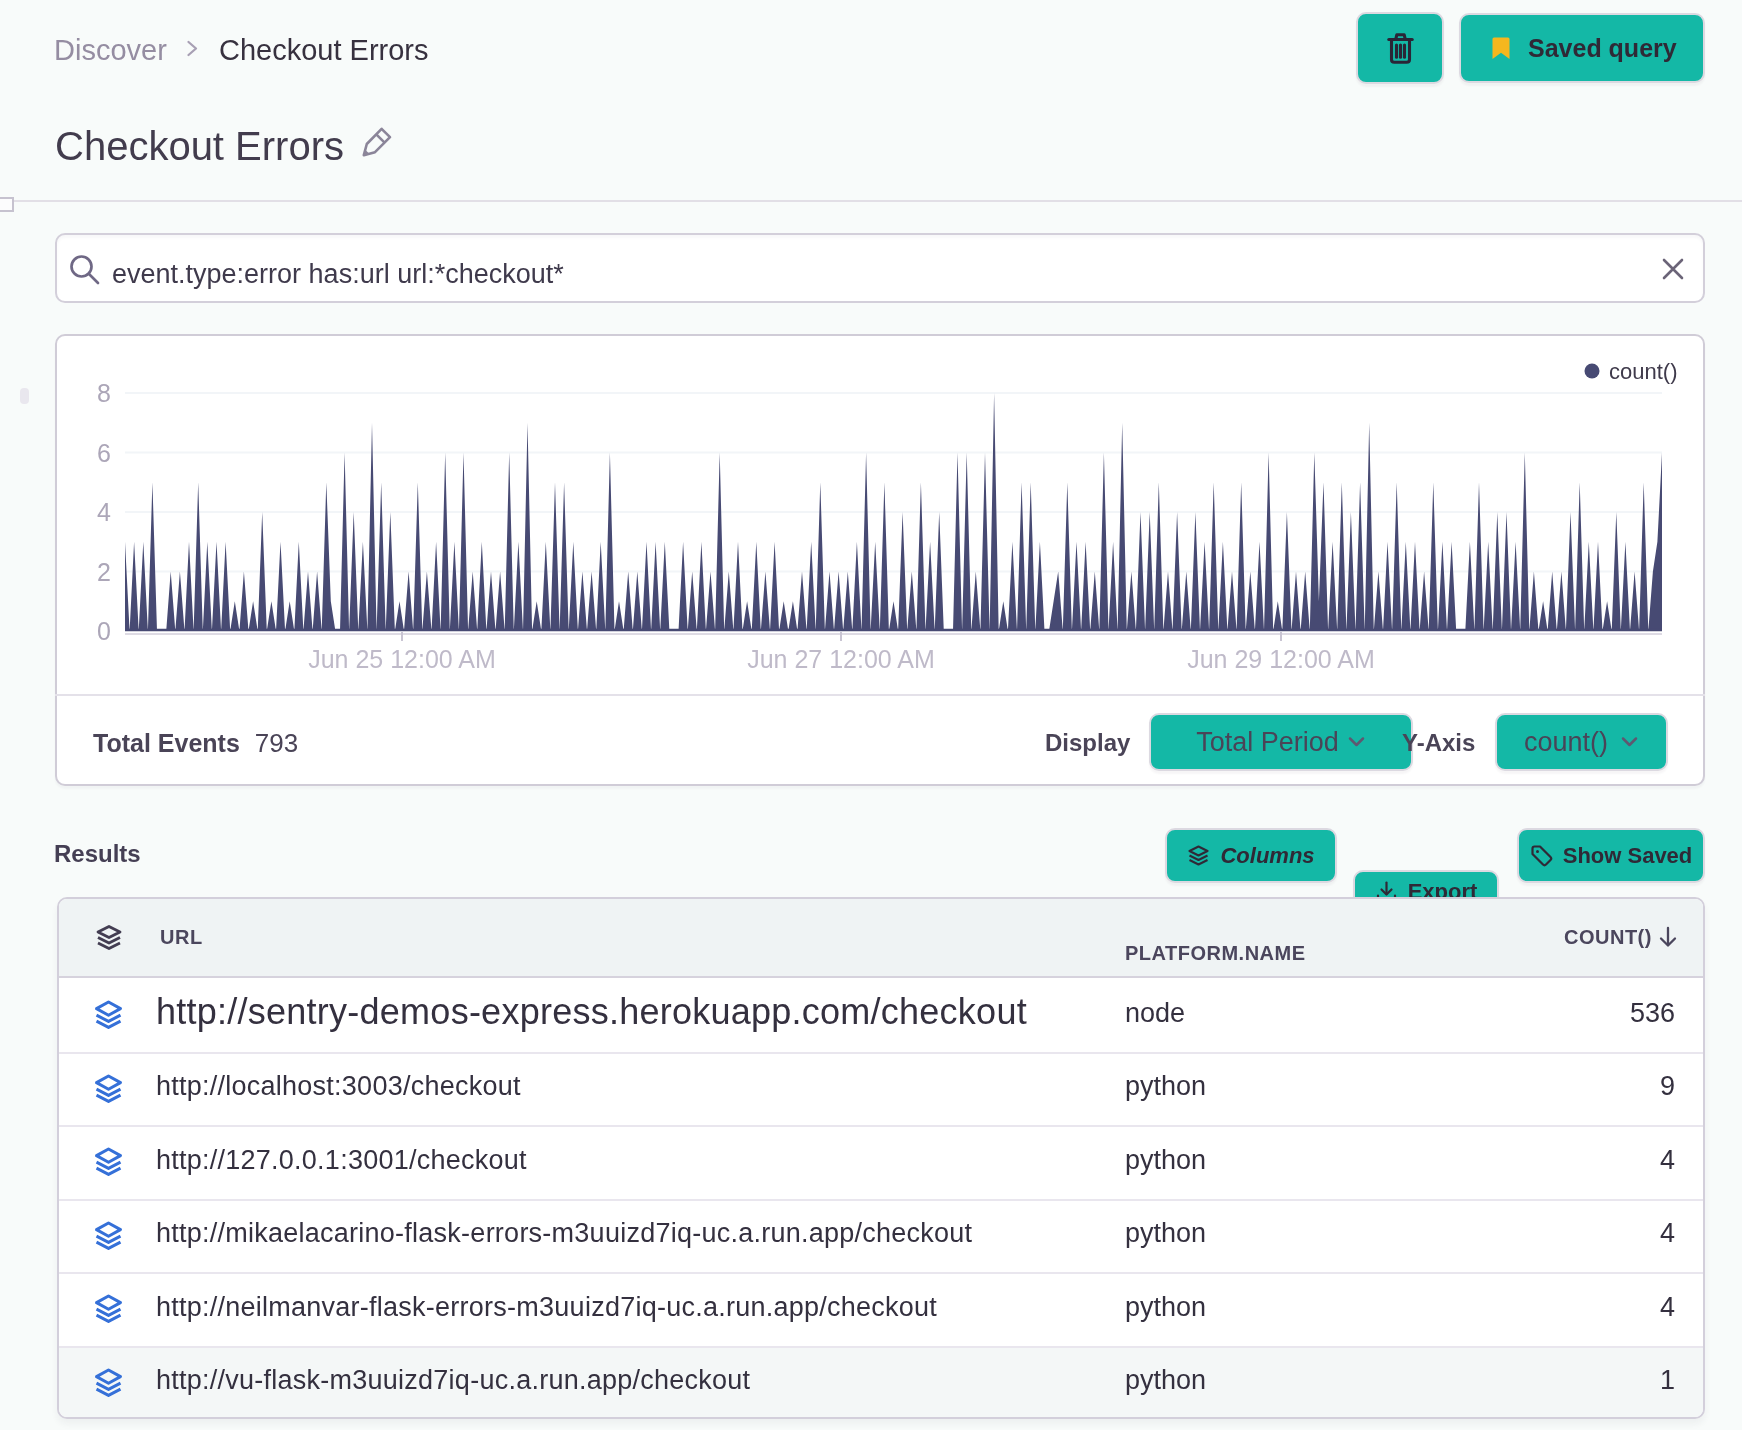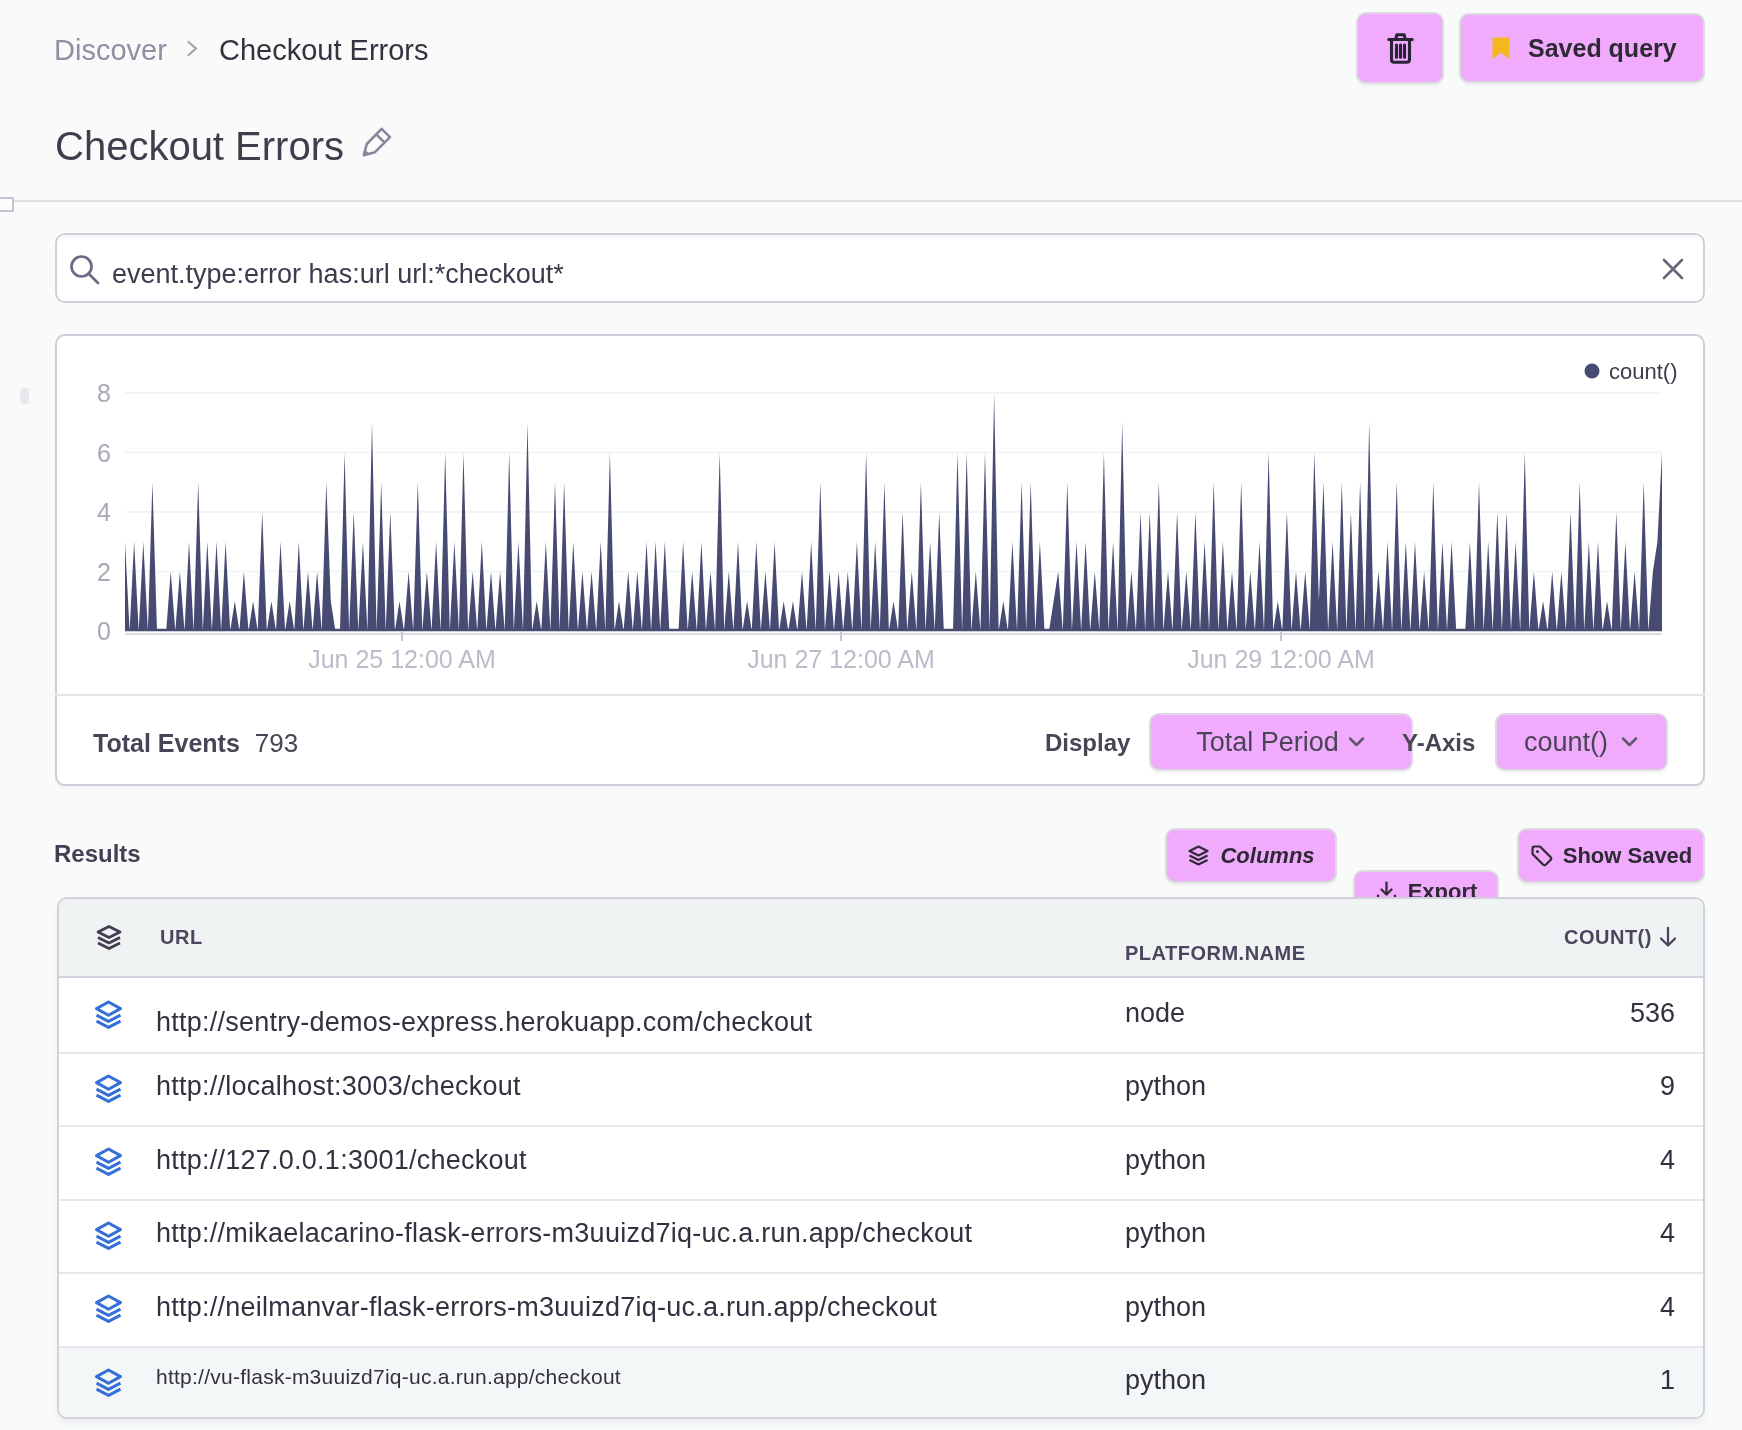--- a/index.html
+++ b/index.html
@@ -1,18 +1,18 @@
 <!DOCTYPE html>
 <html><head>
 <meta charset="utf-8">
 <style>
   * { margin:0; padding:0; box-sizing:border-box; }
   html,body { width:1742px; height:1430px; background:#f8fbfa; font-family:"Liberation Sans",sans-serif; position:relative; overflow:hidden; }
   .abs { position:absolute; }
-  .btn { position:absolute; background:#f0abfc; border:2px solid #dcd9e1; border-radius:10px; box-shadow:0 3px 2px rgba(45,35,60,0.04); display:flex; align-items:center; justify-content:center; }
+  .btn { position:absolute; background:#14b8a6; border:2px solid #dcd9e1; border-radius:10px; box-shadow:0 3px 2px rgba(45,35,60,0.04); display:flex; align-items:center; justify-content:center; }
   .bold { font-weight:bold; }
 </style>
 </head>
 <body>
 
 <div class="abs" style="left:54px; top:34px; font-size:29px; color:#958da2;">Discover</div>
 <svg class="abs" style="left:183px; top:39px;" width="18" height="19" viewBox="0 0 18 19">
     <path d="M5.5,3 L13,9.5 L5.5,16" fill="none" stroke="#a8a0b4" stroke-width="2.3" stroke-linecap="round" stroke-linejoin="round"></path>
   </svg>
 <div class="abs" style="left:219px; top:34px; font-size:29px; color:#37313f;">Checkout Errors</div>
@@ -154,21 +154,21 @@
         <path d="M4,13.5 L11,20.5 L18,13.5"></path>
       </g>
     </svg>
   <svg style="position:absolute; left:35px; top:101.2px;" width="29" height="29" viewBox="0 0 29 29">
  <g fill="none" stroke="#3570d8" stroke-width="3" stroke-linejoin="round">
   <path d="M14.5,2 L26.5,8.6 L14.5,15.2 L2.5,8.6 Z"></path>
   <path d="M2.5,15.2 L14.5,21.4 L26.5,15.2"></path>
   <path d="M2.5,21.2 L14.5,27.4 L26.5,21.2"></path>
  </g>
 </svg>
-  <div style="position:absolute; left:97px; top:108px; font-size:27px; color:#34303f; letter-spacing:0.25px;text-align:center;">http://sentry-demos-express.herokuapp.com/checkout</div>
+  <div style="position:absolute; left:97px; top:92px; font-size:36px; color:#34303f; letter-spacing:0.25px;text-align:center;">http://sentry-demos-express.herokuapp.com/checkout</div>
   <div style="position:absolute; left:1066px; top:98.8px; font-size:27px; color:#34303f;">node</div>
   <div style="position:absolute; right:28px; top:98.8px; font-size:27px; color:#34303f;">536</div>
   <div style="position:absolute; left:0; top:152.5px; width:100%; height:2px; background:#e9e6ee;"></div>
   <svg style="position:absolute; left:35px; top:174.8px;" width="29" height="29" viewBox="0 0 29 29">
  <g fill="none" stroke="#3570d8" stroke-width="3" stroke-linejoin="round">
   <path d="M14.5,2 L26.5,8.6 L14.5,15.2 L2.5,8.6 Z"></path>
   <path d="M2.5,15.2 L14.5,21.4 L26.5,15.2"></path>
   <path d="M2.5,21.2 L14.5,27.4 L26.5,21.2"></path>
  </g>
 </svg>
@@ -209,16 +209,16 @@
   <div style="position:absolute; left:1066px; top:392.8px; font-size:27px; color:#34303f;">python</div>
   <div style="position:absolute; right:28px; top:392.8px; font-size:27px; color:#34303f;">4</div>
   <div style="position:absolute; left:0; top:446.5px; width:100%; height:2px; background:#e9e6ee;"></div>
   <svg style="position:absolute; left:35px; top:468.8px;" width="29" height="29" viewBox="0 0 29 29">
  <g fill="none" stroke="#3570d8" stroke-width="3" stroke-linejoin="round">
   <path d="M14.5,2 L26.5,8.6 L14.5,15.2 L2.5,8.6 Z"></path>
   <path d="M2.5,15.2 L14.5,21.4 L26.5,15.2"></path>
   <path d="M2.5,21.2 L14.5,27.4 L26.5,21.2"></path>
  </g>
 </svg>
-  <div style="position:absolute; left:97px; top:466.2px; font-size:21px; color:#34303f; letter-spacing:0.25px;">http://vu-flask-m3uuizd7iq-uc.a.run.app/checkout</div>
+  <div style="position:absolute; left:97px; top:466.2px; font-size:27px; color:#34303f; letter-spacing:0.25px;">http://vu-flask-m3uuizd7iq-uc.a.run.app/checkout</div>
   <div style="position:absolute; left:1066px; top:466.2px; font-size:27px; color:#34303f;">python</div>
   <div style="position:absolute; right:28px; top:466.2px; font-size:27px; color:#34303f;">1</div>
 </div>
 
 </body></html>

